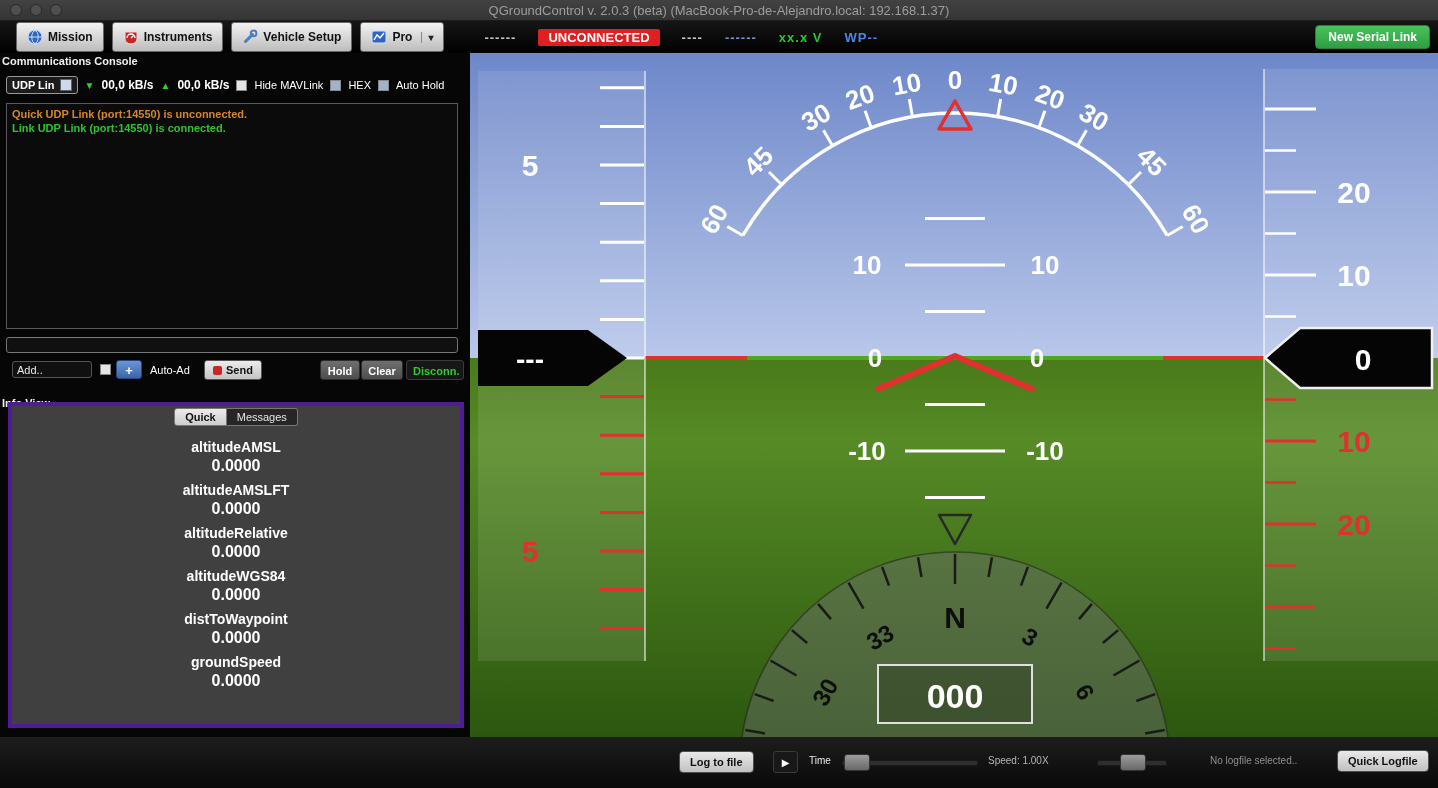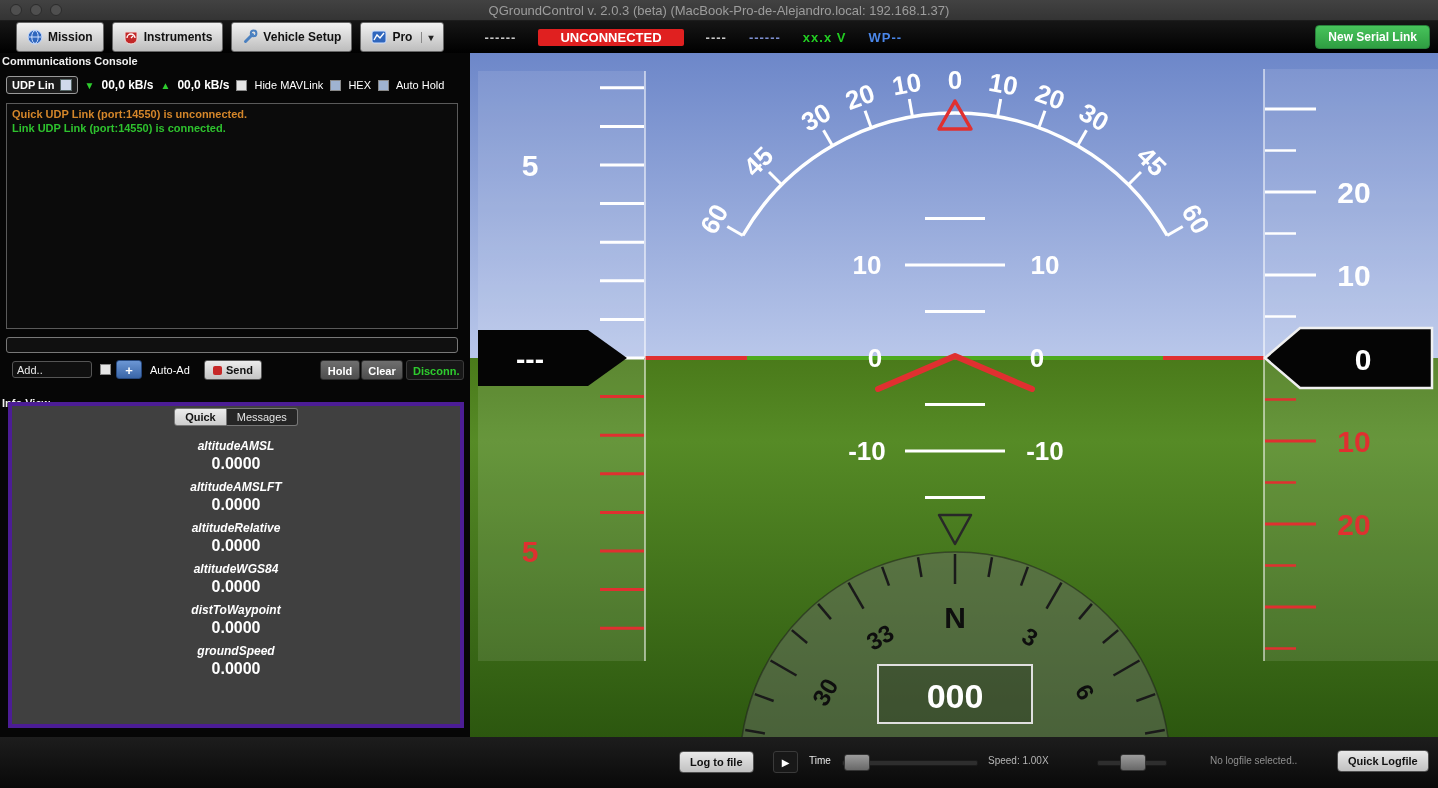--- a/index.html
+++ b/index.html
@@ -9,21 +9,21 @@
   .traffic{display:flex;gap:8px;margin-left:10px;}
   .tl{width:12px;height:12px;border-radius:50%;background:#4f4f4f;border:1px solid #2b2b2b;box-sizing:border-box;}
   .win-title{position:absolute;left:0;right:0;text-align:center;font-size:13px;color:#9d9d9d;}
   
   .toolbar{position:absolute;left:0;top:21px;width:1438px;height:32px;background:linear-gradient(#161616,#000);display:flex;align-items:center;padding:0 8px;box-sizing:border-box;gap:8px;}
   .tb-btn{height:30px;display:flex;align-items:center;gap:5px;padding:0 10px;border-radius:3px;background:linear-gradient(#f2f2f2,#bdbdbd);border:1px solid #666;font-size:12px;font-weight:bold;color:#111;cursor:default;}
   .tb-btn:first-of-type{margin-left:8px;}
   .tb-icon{width:16px;height:16px;display:inline-block;}
   .pro-arrow{margin-left:4px;padding-left:6px;border-left:1px solid #888;font-size:10px;color:#222;}
   .status-wrap{display:flex;align-items:center;gap:22px;margin-left:32px;font-size:13px;font-weight:bold;letter-spacing:1px;}
-  .st-badge{padding:1px 22px;border-radius:2px;letter-spacing:0;}
+  .st-badge{padding:1px 10px;border-radius:2px;letter-spacing:0;}
   .serial-btn{margin-left:auto;background:linear-gradient(#47c35b,#2f9e42);color:#fff;border:1px solid #27803a;border-radius:4px;padding:4px 12px;font-size:12px;font-weight:bold;}
   
   .left-panel{position:absolute;left:0;top:53px;width:470px;height:684px;background:#060606;}
   .sec-title{position:absolute;font-size:11px;font-weight:bold;color:#f0f0f0;}
   .comms-controls{position:absolute;left:6px;top:22px;height:20px;display:flex;align-items:center;gap:7px;white-space:nowrap;}
   .link-btn{display:flex;align-items:center;gap:5px;background:#1b1b1b;border:1px solid #999;border-radius:3px;color:#fff;font-size:11px;font-weight:bold;padding:2px 5px;}
   .combo-sq{width:10px;height:10px;background:#cfd9ea;border:1px solid #566;display:inline-block;}
   .rate{font-size:12px;font-weight:bold;color:#fff;}
   .arrow-ico{color:#2ecc2e;font-size:10px;}
   .cb{width:11px;height:11px;border:1px solid #888;display:inline-block;box-sizing:border-box;}
@@ -42,21 +42,21 @@
   .hold-btn{position:absolute;left:320px;top:1px;width:40px;height:20px;}
   .clear-btn{position:absolute;left:361px;top:1px;width:42px;height:20px;}
   .gray-seg{background:linear-gradient(#6f6f6f,#4d4d4d);border:1px solid #2c2c2c;border-radius:3px;color:#fff;font-size:11px;font-weight:bold;text-align:center;line-height:18px;}
   .disconn-btn{position:absolute;left:406px;top:1px;width:58px;height:20px;background:#171717;border:1px solid #3a3a3a;border-radius:3px;color:#2ecc2e;font-size:11px;font-weight:bold;text-align:center;line-height:18px;}
   .info-box{position:absolute;left:8px;top:349px;width:448px;height:318px;border:4px solid #4c1d95;background:#404040;}
   .tabs{position:absolute;left:0;right:0;top:2px;display:flex;justify-content:center;}
   .tab{font-size:11px;padding:2px 10px;border:1px solid #777;}
   .tab-quick{background:linear-gradient(#ececec,#cdcdcd);color:#111;font-weight:bold;border-radius:3px 0 0 3px;}
   .tab-msg{background:#262626;color:#e4e4e4;border-radius:0 3px 3px 0;border-left:none;}
   .info-items{position:absolute;left:0;right:0;top:26px;bottom:4px;display:flex;flex-direction:column;align-items:center;overflow:hidden;}
-  .iv-name{font-size:12px;font-weight:bold;color:#fff;margin-top:7px;font-style:italic;}
+  .iv-name{font-size:14px;font-weight:bold;color:#fff;margin-top:7px;}
   .iv-value{font-size:16px;font-weight:bold;color:#fff;margin-top:2px;}
   
   .pfd{position:absolute;left:470px;top:53px;width:968px;height:684px;}
   svg text{font-family:"Liberation Sans",sans-serif;}
   
   .bottombar{position:absolute;left:0;top:737px;width:1438px;height:51px;background:linear-gradient(#1d1d1d,#090909);}
   .bb-btn{position:absolute;height:22px;padding:0 10px;background:linear-gradient(#e9e9e9,#c1c1c1);border:1px solid #4e4e4e;border-radius:4px;font-size:11px;font-weight:bold;color:#111;margin-left:7px;}
   .play-btn{position:absolute;left:773px;top:14px;width:25px;height:22px;background:#181818;border:1px solid #3a3a3a;border-radius:3px;color:#fff;font-size:10px;text-align:center;line-height:20px;}
   .bb-label{position:absolute;font-size:10px;}
   .slider{position:absolute;height:16px;}

